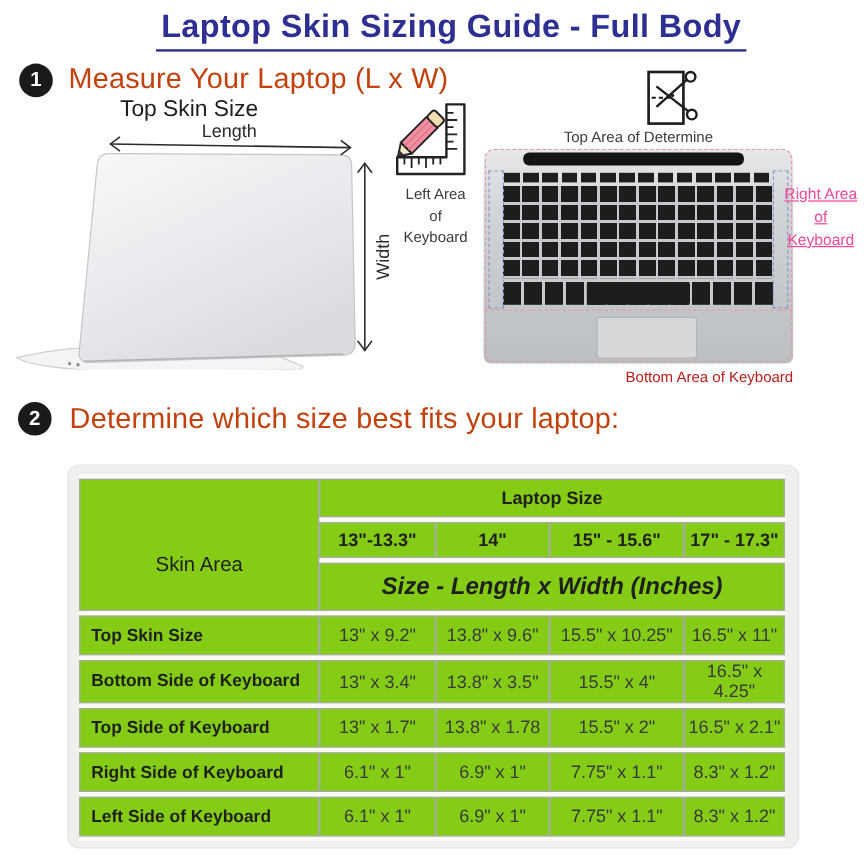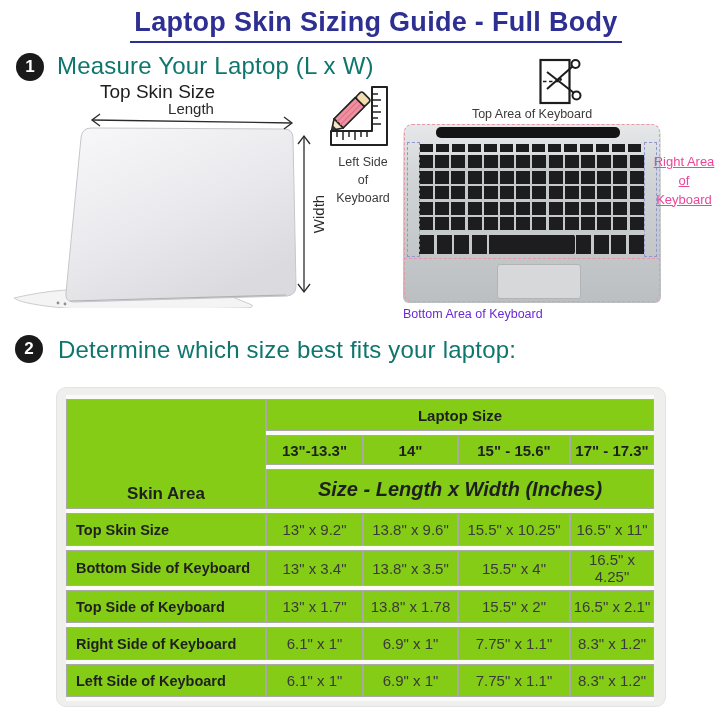--- a/index.html
+++ b/index.html
@@ -9,41 +9,41 @@
   
   .title-wrap{position:absolute;left:0;top:7px;width:720px;text-align:center;margin-left:16px;}
   .title{display:inline-block;font-size:27px;font-weight:bold;letter-spacing:.3px;
          color:#2e2f92;border-bottom:2.5px solid #2e2f92;padding:0 4px 3px 4px;}
 
   
   .badge{position:absolute;width:28px;height:28px;border-radius:50%;background:#1a1a1a;
          color:#fff;font-size:17px;font-weight:bold;display:flex;align-items:center;justify-content:center;}
   .badge-1{left:16px;top:53px;}
   .badge-2{left:15px;top:335px;}
-  .step-heading{position:absolute;font-size:24px;color:#0f766e;letter-spacing:.2px;}
+  .step-heading{position:absolute;font-size:24px;color:#c2410c;letter-spacing:.2px;}
   .h-step1{left:57px;top:52px;}
   .h-step2{left:58px;top:336px;}
   .sub-step1{position:absolute;left:100px;top:81px;font-size:19px;color:#1e1e1e;}
 
   
   .laptop-svg{position:absolute;left:8px;top:96px;width:320px;height:212px;}
 
   
   .ruler-svg{position:absolute;left:322px;top:84px;width:76px;height:70px;}
 
   
   .scissors-svg{position:absolute;left:538px;top:55px;width:47px;height:52px;}
   .trim-text{position:absolute;left:592px;top:54px;font-size:16px;font-weight:bold;
              color:#191919;line-height:1.18;}
 
   
   .kb-top-label{position:absolute;left:403px;top:107px;width:258px;text-align:center;
                 font-size:12.5px;color:#3b3b3b;}
-  .kb-bottom-label{position:absolute;left:403px;top:307px;width:258px;text-align:left;
-                font-size:12.5px;color:#6d28d9;}
+  .kb-bottom-label{position:absolute;left:403px;top:307px;width:258px;text-align:right;
+                font-size:12.5px;color:#b91c1c;}
   .kb-left-label{position:absolute;left:328px;top:153px;width:70px;text-align:center;
                 font-size:12.5px;color:#3b3b3b;line-height:1.45;}
   .kb-right-label{position:absolute;left:650px;top:153px;width:68px;text-align:center;
                 font-size:13px;color:#ec4899;line-height:1.45;text-decoration:underline;}
   .kb-body{position:absolute;left:403px;top:124px;width:258px;height:179px;
            background:linear-gradient(180deg,#e6e8ea 0%,#d2d5d7 28%,#c6c9cb 65%,#bcbfc1 100%);
            border-radius:10px 10px 6px 6px;}
   .kb-hinge{position:absolute;left:33px;top:3px;width:184px;height:11px;background:#141414;border-radius:5px;}
   .kb-fnrow{position:absolute;left:17px;top:20px;width:224px;height:8px;
             background:repeating-linear-gradient(90deg,#1d1d1f 0 13px,rgba(0,0,0,0) 13px 16px);}
@@ -66,21 +66,21 @@
   
   .table-card{position:absolute;left:56px;top:387px;width:608px;height:318px;
               background:#eff0ee;border:1px solid #e4e5e3;border-radius:10px;}
   .size-table{position:absolute;left:66px;top:395px;width:588px;border-collapse:separate;
               border-spacing:0 4px;background:#fafaf8;table-layout:fixed;}
   .size-table td{border:1px solid #a9aaa8;background:#84cc16;text-align:center;
               color:#1f1f1f;padding:0;}
   td.laptop-size{height:30px;font-size:15px;font-weight:bold;}
   td.colh{height:28px;font-size:15px;font-weight:bold;}
   td.sizeh{height:38px;font-size:20px;font-weight:bold;font-style:italic;}
-  td.skin-area{vertical-align:bottom;padding-bottom:4px;font-size:17px;font-weight:bold;text-align:center;}
+  td.skin-area{vertical-align:bottom;padding-bottom:27px;font-size:17px;font-weight:normal;text-align:center;}
   td.rl{height:31px;text-align:left;padding-left:9px;font-size:14.5px;font-weight:bold;}
   td.rv{font-size:15px;font-weight:normal;color:#3a3a3a;}
 </style>
 </head>
 <body>
 
 <div class="page">
 
   <div class="title-wrap">
     <span class="title">Laptop Skin Sizing Guide - Full Body</span>
@@ -152,36 +152,36 @@
     <line x1="5" y1="26.5" x2="21" y2="26.5" stroke="#1d1d1d" stroke-width="1.6" stroke-dasharray="3.5 2.5"></line>
     <g stroke="#1d1d1d" stroke-width="2" fill="none">
       <line x1="9" y1="34" x2="35" y2="11"></line>
       <line x1="9" y1="17" x2="36" y2="38"></line>
       <circle cx="37.5" cy="9" r="4"></circle>
       <circle cx="38.5" cy="40.5" r="4"></circle>
     </g>
     <circle cx="22.5" cy="24.5" r="1.4" fill="#1d1d1d"></circle>
   </svg>
 
-  <div class="kb-top-label">Top Area of Keyboard</div>
+  <div class="kb-top-label">Top Area of Determine</div>
   <div class="kb-body">
     <div class="kb-hinge"></div>
     <div class="kb-fnrow"></div>
     <div class="kb-keys"></div>
     <div class="kb-bottomrow"></div>
     <div class="kb-space"></div>
     <div class="kb-trackpad"></div>
     <div class="kb-outline-pink"></div>
     <div class="kb-split-pink"></div>
     <div class="kb-strip-blue kb-strip-left"></div>
     <div class="kb-strip-blue kb-strip-right"></div>
   </div>
   <div class="kb-bottom-label">Bottom Area of Keyboard</div>
   <div class="kb-left-label">
-    <div>Left Side</div>
+    <div>Left Area</div>
     <div>of</div>
     <div>Keyboard</div>
   </div>
   <div class="kb-right-label">
     <div>Right Area</div>
     <div>of</div>
     <div>Keyboard</div>
   </div>
 
   <div class="badge badge-2">2</div>

